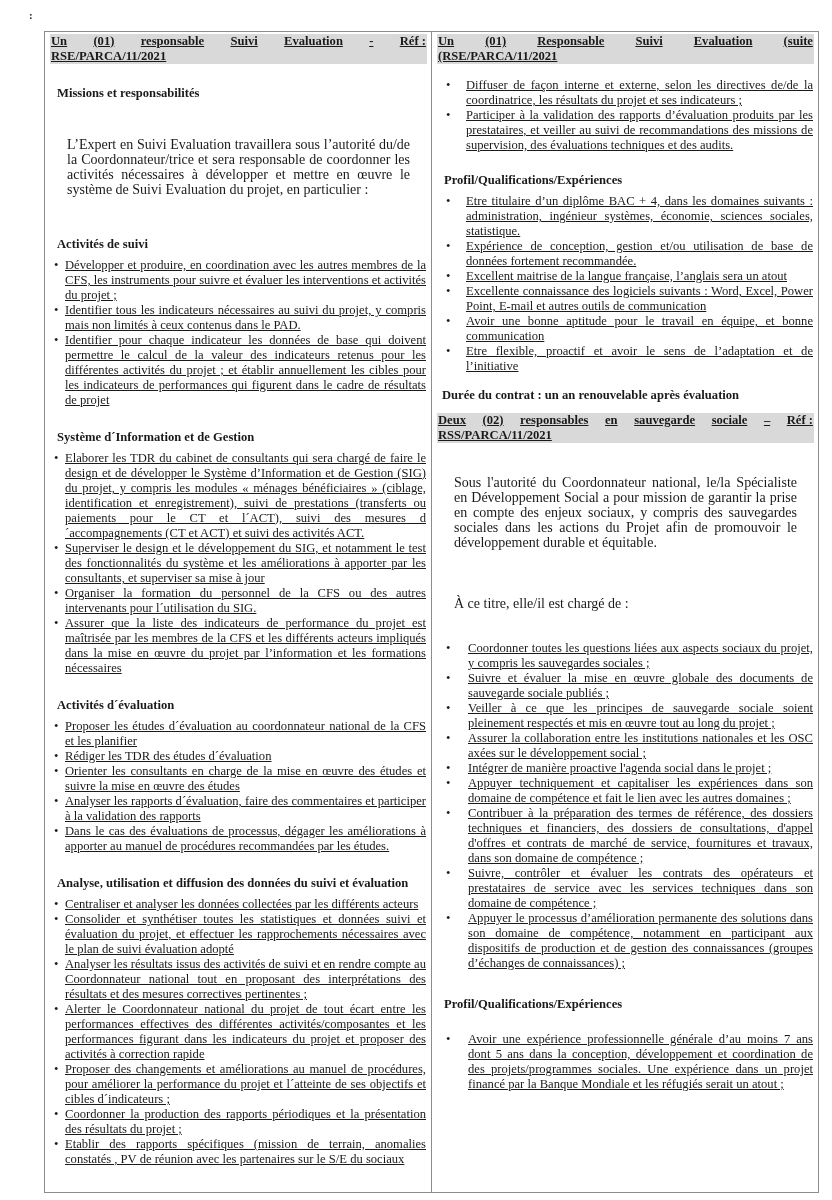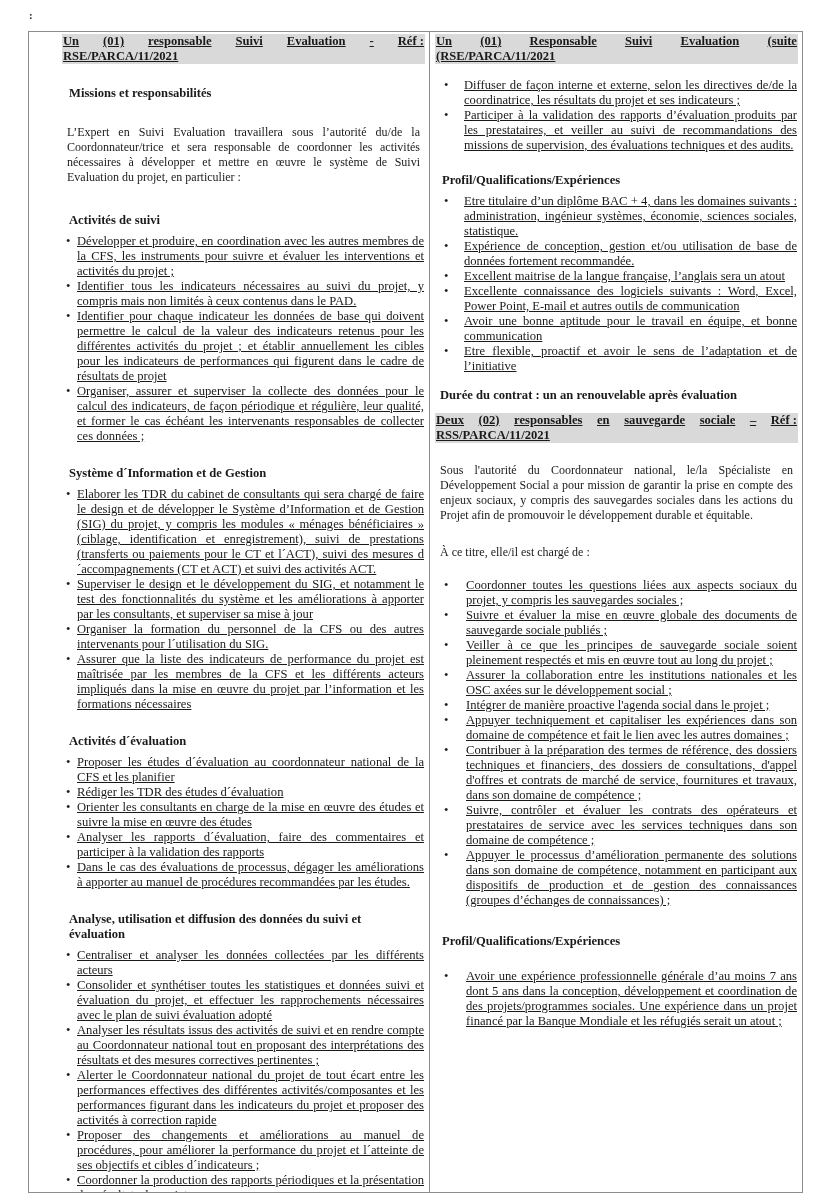--- a/index.html
+++ b/index.html
@@ -4,38 +4,38 @@
 <style>
   html, body { margin: 0; padding: 0; background: #ffffff; }
   body {
     width: 832px; height: 1200px; position: relative; overflow: hidden;
     font-family: "Liberation Serif", serif; color: #1a1a1a;
   }
   .stray-mark {
     position: absolute; left: 29px; top: 9px; font-size: 11px; font-weight: bold;
   }
   .doc-table {
-    position: absolute; left: 28px; top: 31px; width: 775px; height: 1162px;
-    border: 1.5px solid #8c8c8c; box-sizing: border-box; display: flex; padding-left: 28px;
+    position: absolute; left: 44px; top: 31px; width: 775px; height: 1162px;
+    border: 1.5px solid #8c8c8c; box-sizing: border-box; display: flex;
   }
   .cell { box-sizing: border-box; height: 100%; overflow: hidden; }
   .cell.left { width: 387px; border-right: 1.5px solid #8c8c8c; padding: 2px 5px 0 6px; }
   .cell.right { width: 386px; padding: 2px 5px 0 6px; }
 
   .hdr {
     background: #d9d9d9; font-weight: bold; text-decoration: underline;
     font-size: 12.6px; line-height: 15px; text-align: justify; text-align-last: left;
     margin: 0 -1px;
     padding: 0 1px;
   }
   .hdr .line1 { display: flex; justify-content: space-between; }
   .sec {
     font-weight: bold; font-size: 12.6px; line-height: 15px; margin: 6px;
   }
-  p.para { font-size: 12px; line-height: 15px; margin: 4px; text-align: justify; }
+  p.para { font-size: 14px; line-height: 15px; margin: 16px; text-align: justify; }
   ul.blist {
     list-style: none; margin: 0; padding: 0;
     font-size: 12.6px; line-height: 15px; text-decoration: underline;
   }
   ul.blist li { position: relative; text-align: justify; }
   ul.blist.tight li { padding-left: 14px; }
   ul.blist.tight li::before { content: "•"; position: absolute; left: 3px; top: 0; }
   ul.blist.wide li { padding-left: 28px; }
   ul.blist.wide li::before { content: "•"; position: absolute; left: 8px; top: 0; }
   ul.blist.wider li { padding-left: 30px; }
@@ -67,21 +67,20 @@
     <div class="sec">Missions et responsabilités</div>
     <div class="gap14"></div>
     <p class="para">L’Expert en Suivi Evaluation travaillera sous l’autorité du/de la Coordonnateur/trice et sera responsable de coordonner les activités nécessaires à développer et mettre en œuvre le système de Suivi Evaluation du projet, en particulier :</p>
     <div class="gap18"></div>
 
     <div class="sec">Activités de suivi</div>
     <ul class="blist tight">
       <li>Développer et produire, en coordination avec les autres membres de la CFS, les instruments pour suivre et évaluer les interventions et activités du projet ;</li>
       <li>Identifier tous les indicateurs nécessaires au suivi du projet, y compris mais non limités à ceux contenus dans le PAD.</li>
       <li>Identifier pour chaque indicateur les données de base qui doivent permettre le calcul de la valeur des indicateurs retenus pour les différentes activités du projet ; et établir annuellement les cibles pour les indicateurs de performances qui figurent dans le cadre de résultats de projet</li>
-      <li>Organiser, assurer et superviser la collecte des données pour le calcul des indicateurs, de façon périodique et régulière, leur qualité, et former le cas échéant les intervenants responsables de collecter ces données ;</li>
     </ul>
     <div class="gap16"></div>
 
     <div class="sec">Système d´Information et de Gestion</div>
     <ul class="blist tight">
       <li>Elaborer les TDR du cabinet de consultants qui sera chargé de faire le design et de développer le Système d’Information et de Gestion (SIG) du projet, y compris les modules « ménages bénéficiaires » (ciblage, identification et enregistrement), suivi de prestations (transferts ou paiements pour le CT et l´ACT), suivi des mesures d´accompagnements (CT et ACT) et suivi des activités ACT.</li>
       <li>Superviser le design et le développement du SIG, et notamment le test des fonctionnalités du système et les améliorations à apporter par les consultants, et superviser sa mise à jour</li>
       <li>Organiser la formation du personnel de la CFS ou des autres intervenants pour l´utilisation du SIG.</li>
       <li>Assurer que la liste des indicateurs de performance du projet est maîtrisée par les membres de la CFS et les différents acteurs impliqués dans la mise en œuvre du projet par l’information et les formations nécessaires</li>
     </ul>

